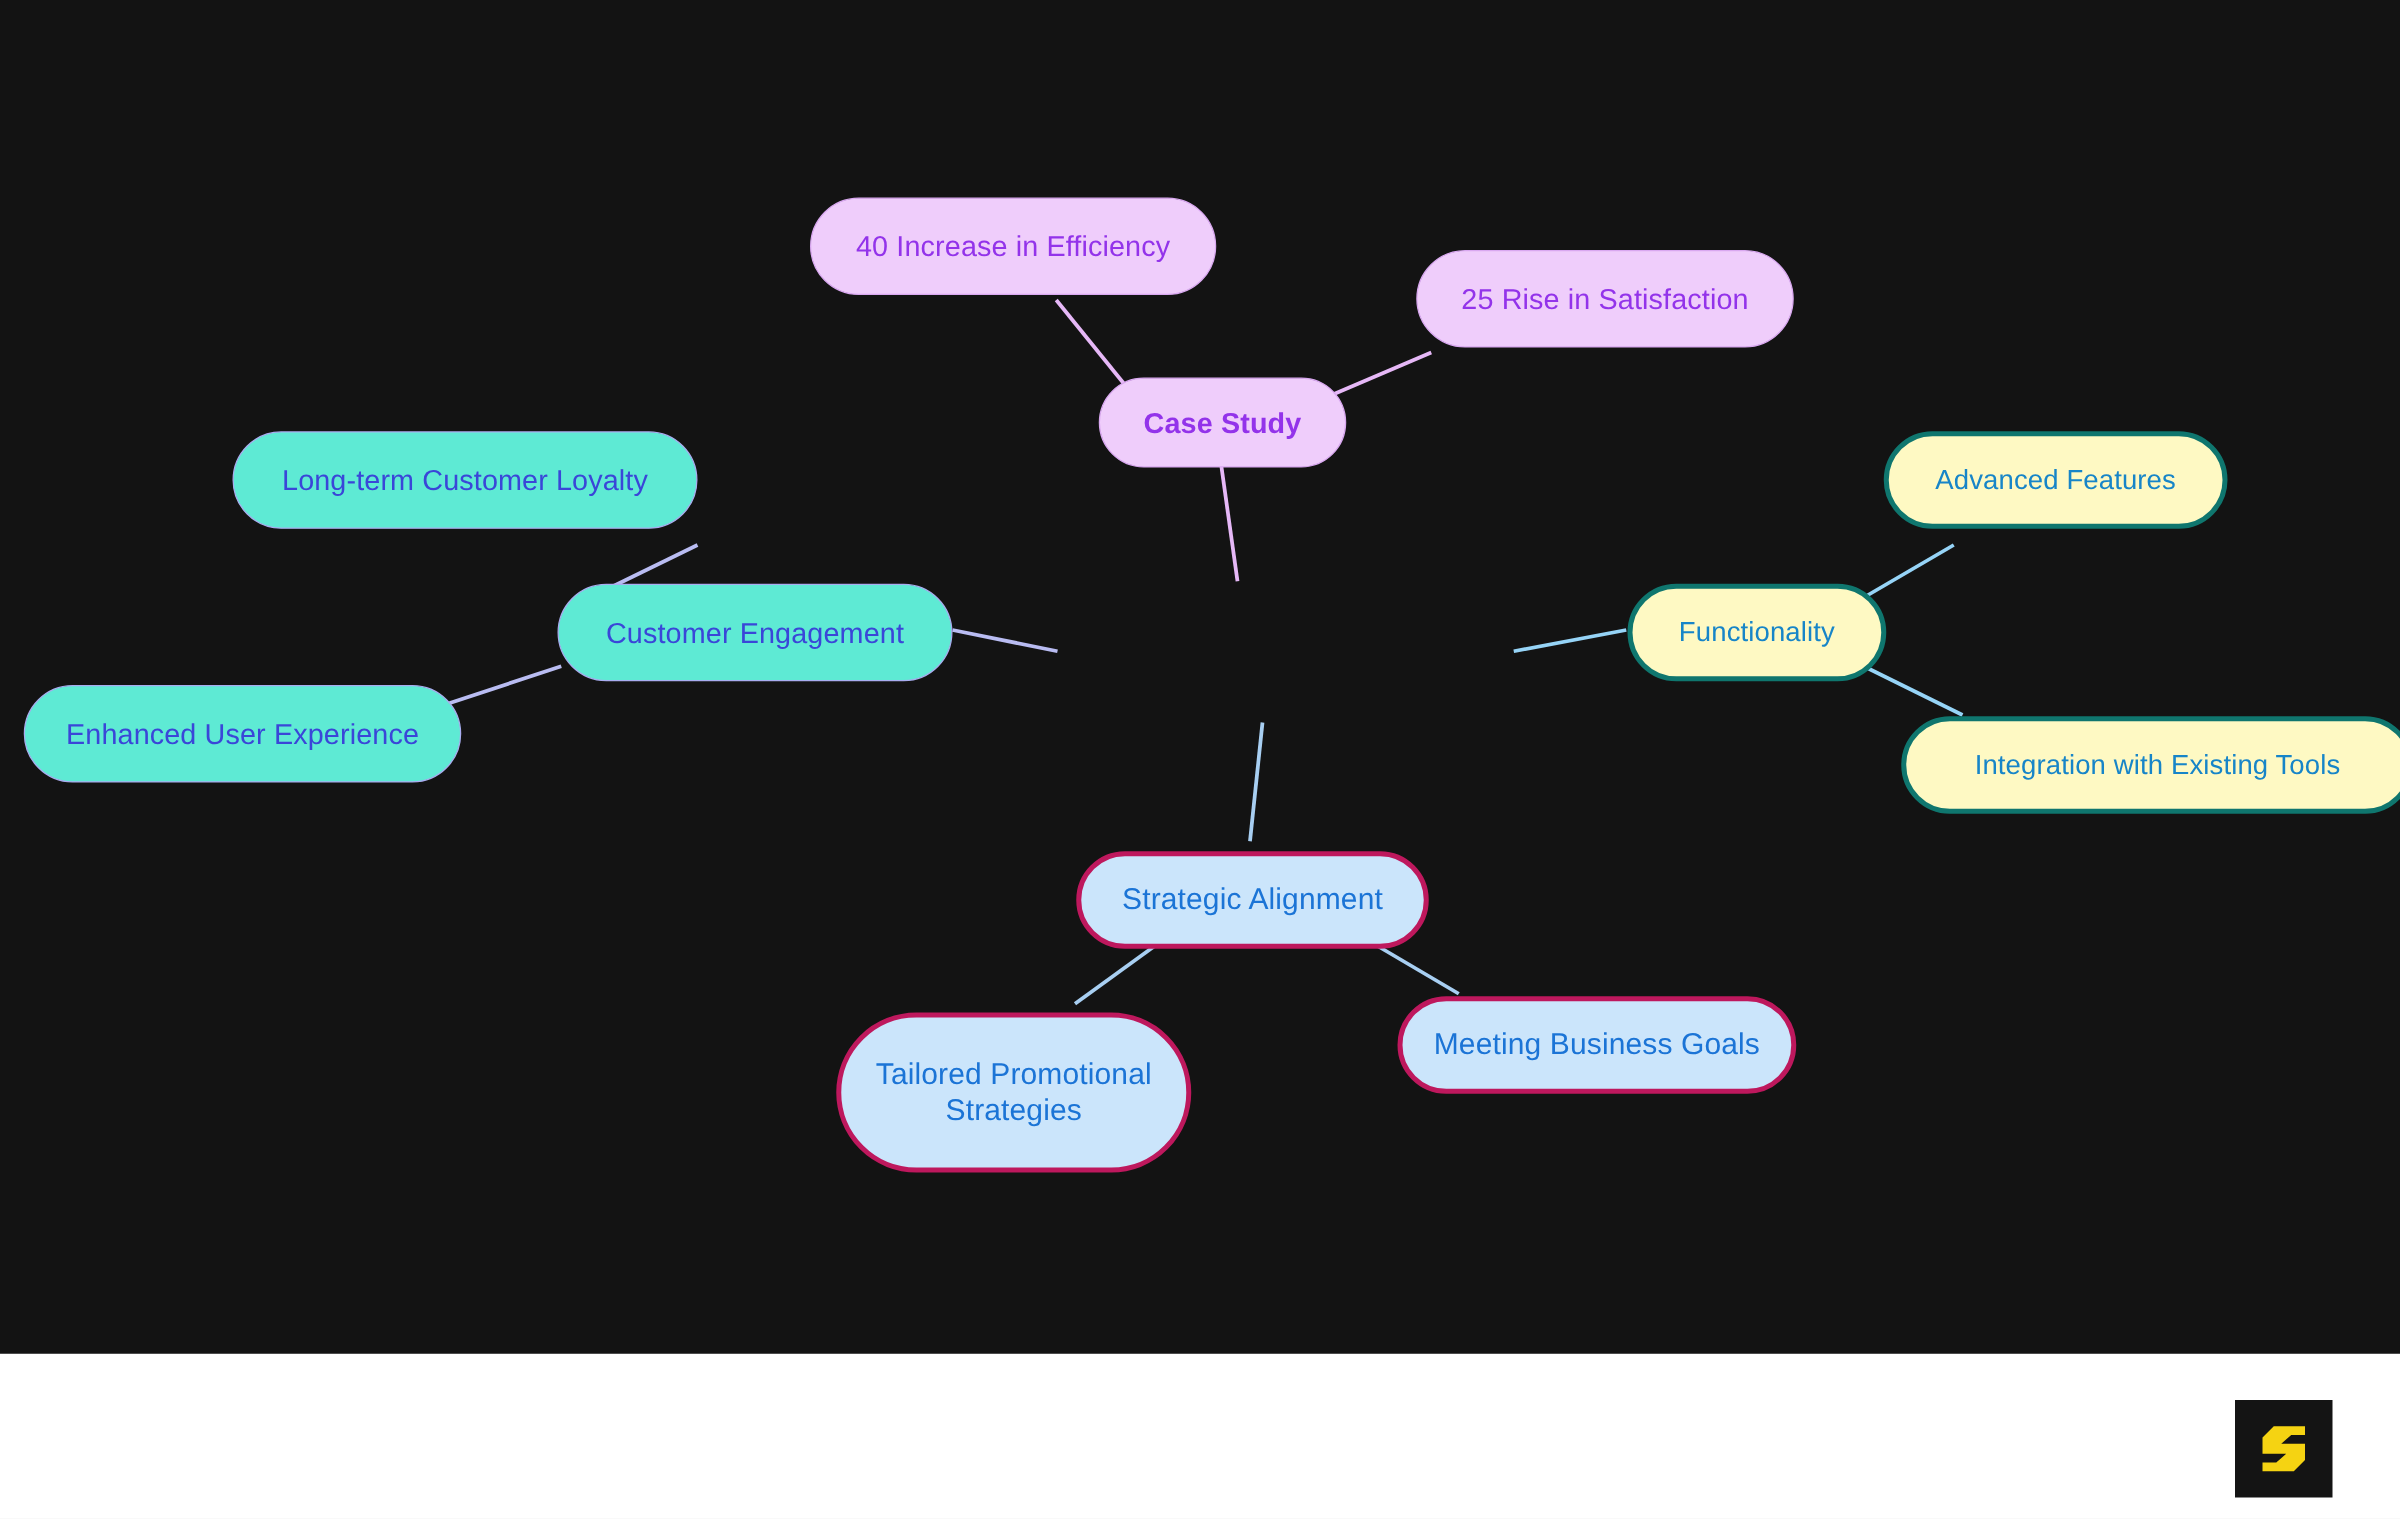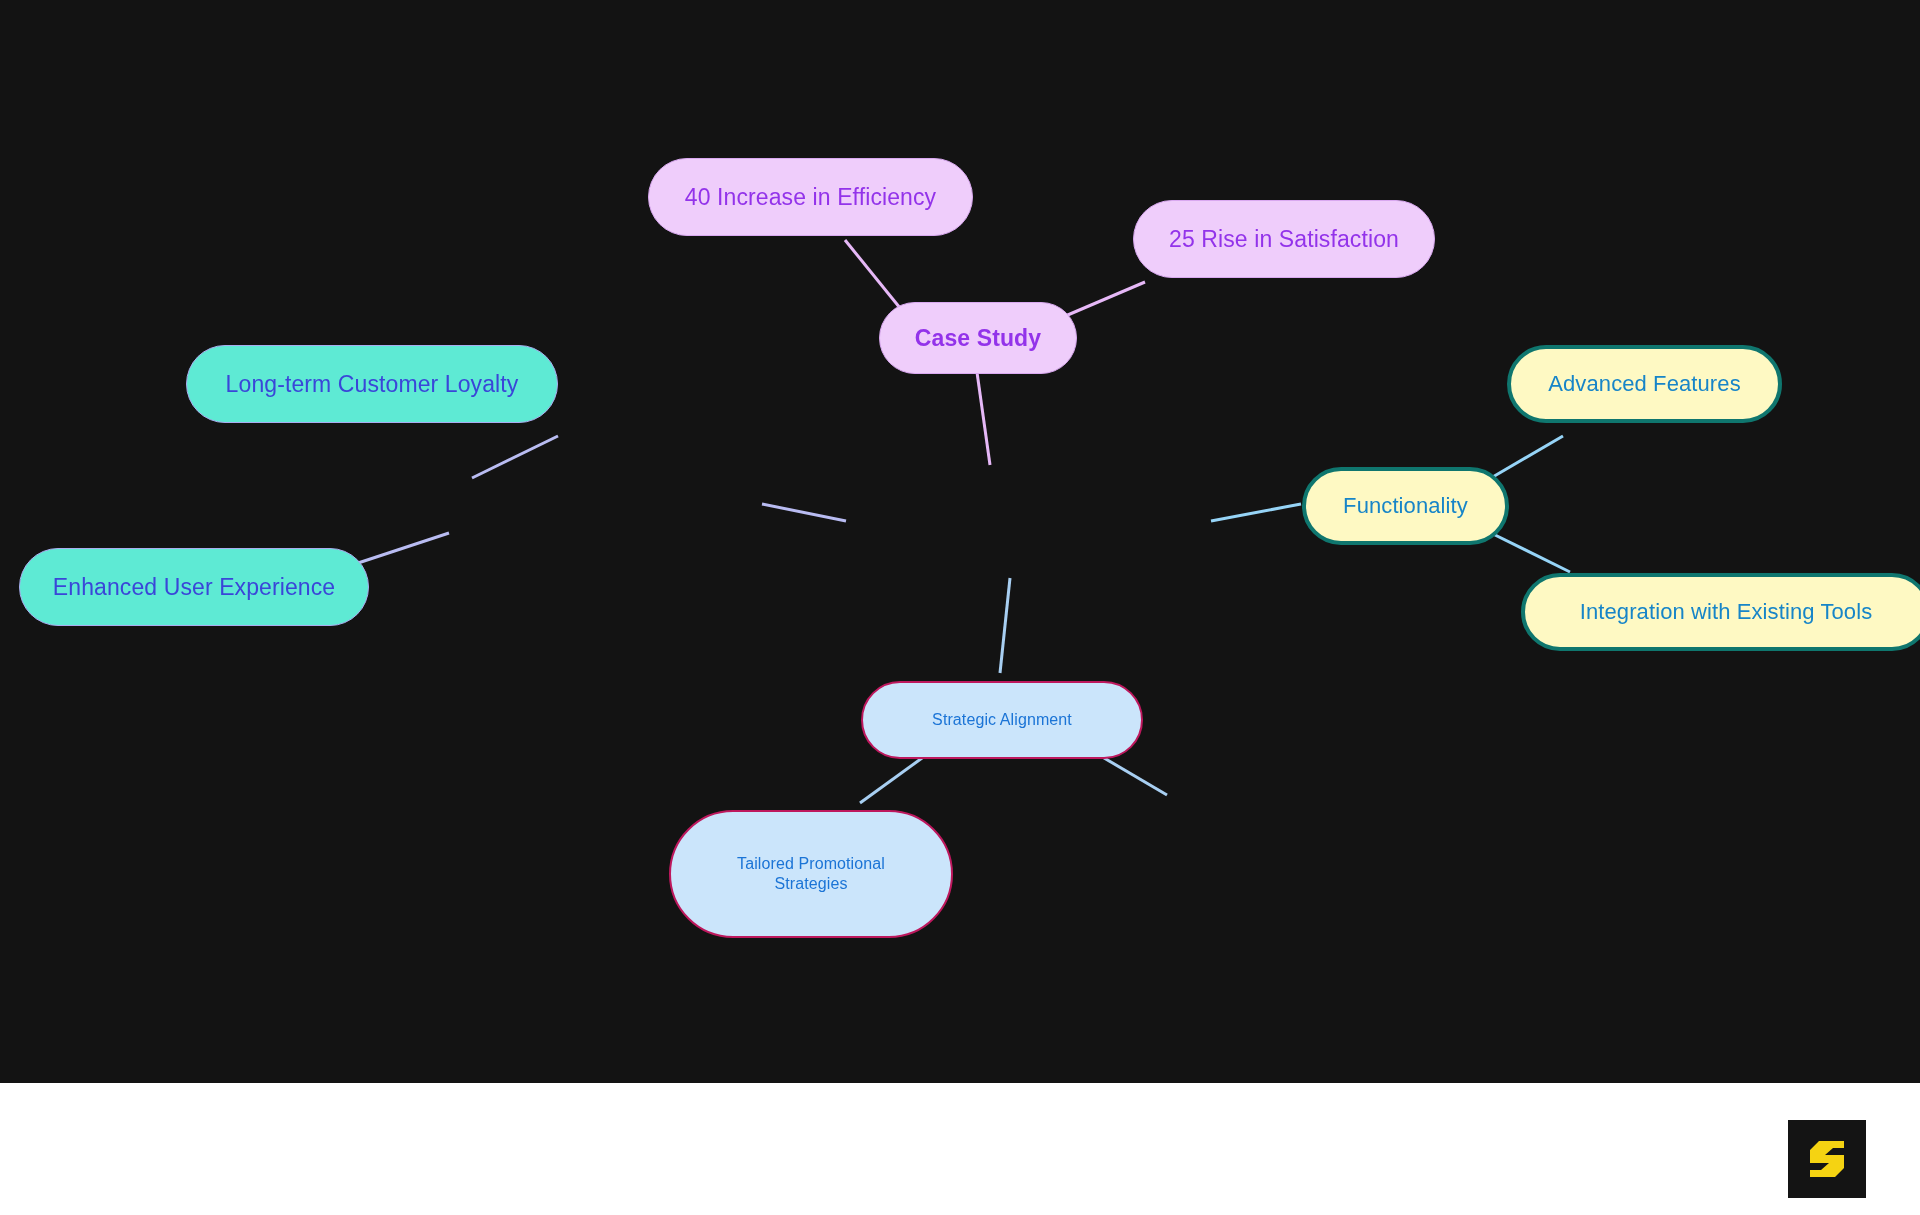--- a/index.html
+++ b/index.html
@@ -64,23 +64,23 @@
     font-size: 23px;
   }
   .node-sky {
     background: #fef9c3;
     border: 4px solid #0f766e;
     color: #1785c8;
     font-size: 22px;
   }
   .node-ice {
     background: #cbe5fb;
-    border: 2px solid #be185d;
+    border: 4px solid #be185d;
     color: #1b74d6;
-    font-size: 16px;
+    font-size: 24px;
   }
   #logo-badge {
     position: absolute;
     left: 1788px;
     top: 1120px;
     width: 78px;
     height: 78px;
     background: #141414;
     display: flex;
     align-items: center;
@@ -122,36 +122,38 @@
       <path d="M 1082 745 L 1167 795" stroke="#a8cff2" stroke-width="3" fill="none"></path>
     </svg>
 
 
     <div class="node node-lilac" style="left:879px; top:302px; width:198px; height:72px;font-weight:bold;">Case Study</div>
 
     <div class="node node-lilac" style="left:648px; top:158px; width:325px; height:78px;">40 Increase in Efficiency</div>
 
     <div class="node node-lilac" style="left:1133px; top:200px; width:302px; height:78px;">25 Rise in Satisfaction</div>
 
+    <div class="node node-periwinkle" style="left:446px; top:467px; width:316px; height:78px;">Customer Engagement</div>
 
     <div class="node node-periwinkle" style="left:186px; top:345px; width:372px; height:78px;">Long-term Customer Loyalty</div>
 
     <div class="node node-periwinkle" style="left:19px; top:548px; width:350px; height:78px;">Enhanced User Experience</div>
 
     <div class="node node-sky" style="left:1302px; top:467px; width:207px; height:78px;">Functionality</div>
 
     <div class="node node-sky" style="left:1507px; top:345px; width:275px; height:78px;">Advanced Features</div>
 
     <div class="node node-sky" style="left:1521px; top:573px; width:410px; height:78px;">Integration with Existing Tools</div>
 
     <div class="node node-ice" style="left:861px; top:681px; width:282px; height:78px;">Strategic Alignment</div>
 
     <div class="node node-ice" style="left:669px; top:810px; width:284px; height:128px;">Tailored Promotional
 Strategies</div>
 
+    <div class="node node-ice" style="left:1118px; top:797px; width:319px; height:78px;">Meeting Business Goals</div>
 
   </div>
 
   <div id="logo-badge">
     <svg width="52" height="52" viewBox="0 0 52 52">
       <path d="M43 8 L18 8 L9 17 L9 30 L28 30 L20 37 L9 37 L9 44 L34 44 L43 35 L43 22 L24 22 L32 15 L43 15 Z" fill="#f5d312"></path>
     </svg>
   </div>
 
 </div>

